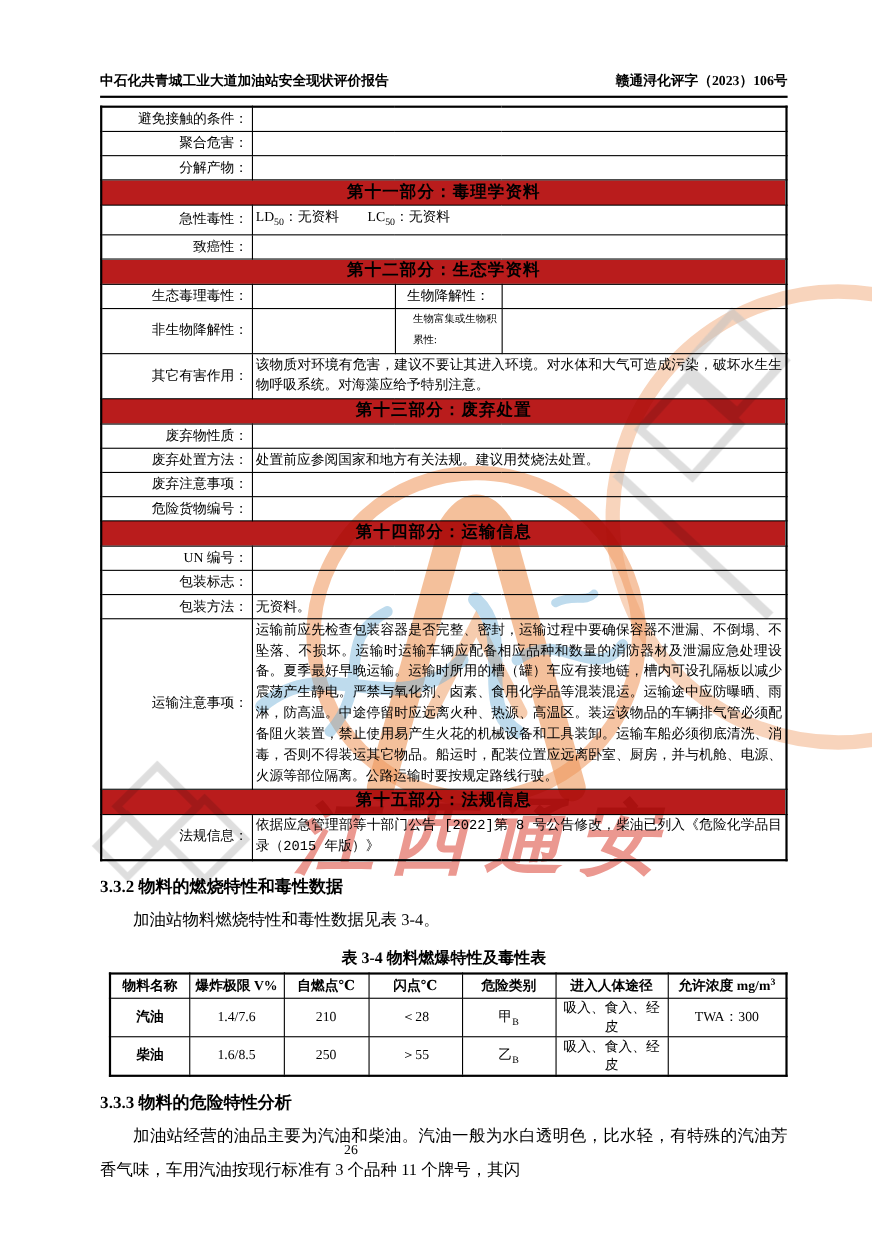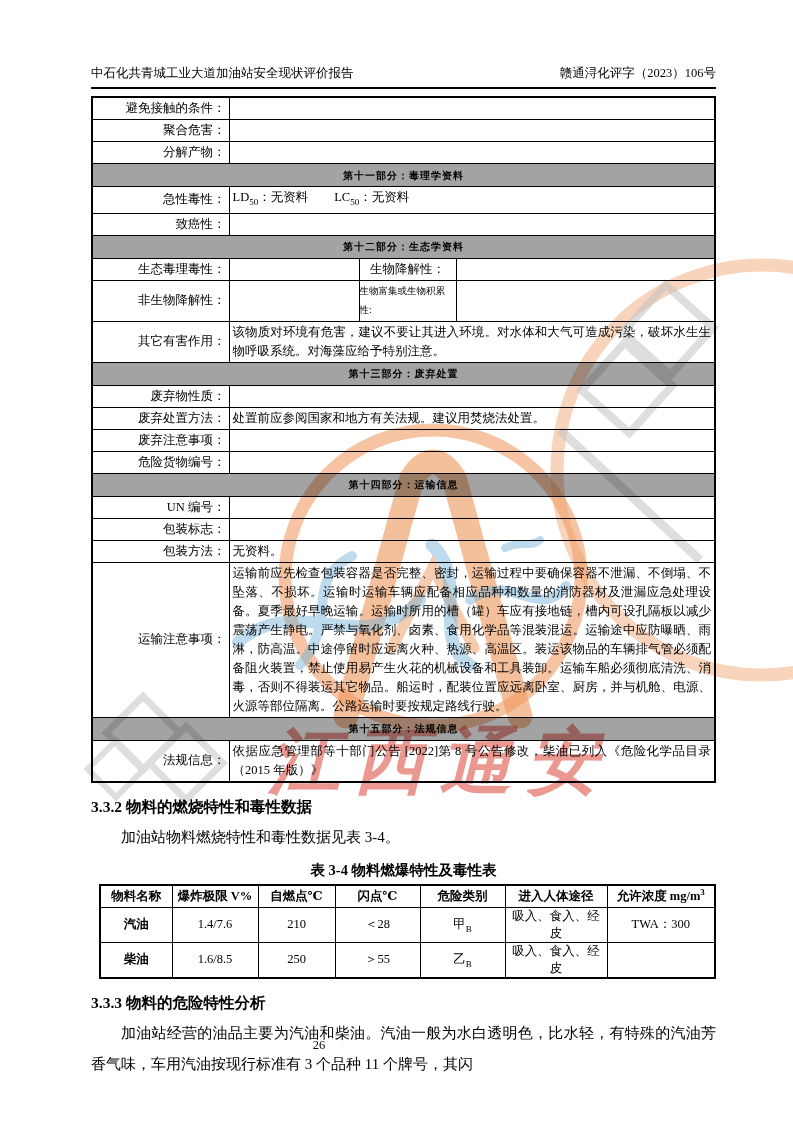--- a/index.html
+++ b/index.html
@@ -7,37 +7,38 @@
     width:793px;height:1122px;background:#ffffff;color:#000;
     font-family:"Liberation Serif","DejaVu Serif",serif;
     position:relative;overflow:hidden;
   }
   .page{position:absolute;inset:0;}
   .content{position:absolute;left:91px;top:66px;width:625px;}
   .doc-header{
     display:flex;justify-content:space-between;align-items:flex-end;
     font-size:12.5px;line-height:15px;padding-bottom:6px;
     border-bottom:2px solid #000;
+    font-weight:bold;
   }
   
   table.msds{
     width:625px;border-collapse:collapse;table-layout:fixed;
     margin-top:7px;border:2px solid #000;
   }
   table.msds td{
     border:1px solid #000;font-size:12.5px;line-height:19px;
     padding:1px 3px;height:19px;vertical-align:middle;overflow:hidden;
   }
   table.msds td.lbl{text-align:right;padding-right:3px;white-space:nowrap;}
   table.msds td.sec{
-    background:#a3a3a3;text-align:center;font-weight:bold;
-    font-size:10px;letter-spacing:1px;height:20px;
-  }
-  table.msds td.just{text-align:justify;}
-  table.msds td.smalllbl{font-size:9.5px;text-align:left;padding-left:0;}
+    background:#b91c1c;text-align:center;font-weight:bold;
+    font-size:15px;letter-spacing:1px;height:20px;
+  }
+  table.msds td.just{text-align:justify;font-family:Liberation Mono, monospace;}
+  table.msds td.smalllbl{font-size:9.5px;text-align:left;padding-left:16px;}
   .ld-group sub,.hz sub{font-size:9px;}
   .lc-part{margin-left:26px;}
   
   h3.sec-heading{
     font-size:15.5px;font-weight:bold;margin:13px 0 4px 0;line-height:22px;
   }
   p.body-para{
     font-size:15px;line-height:31px;margin:4px 0 4px 0;
     text-indent:2em;text-align:justify;
   }

